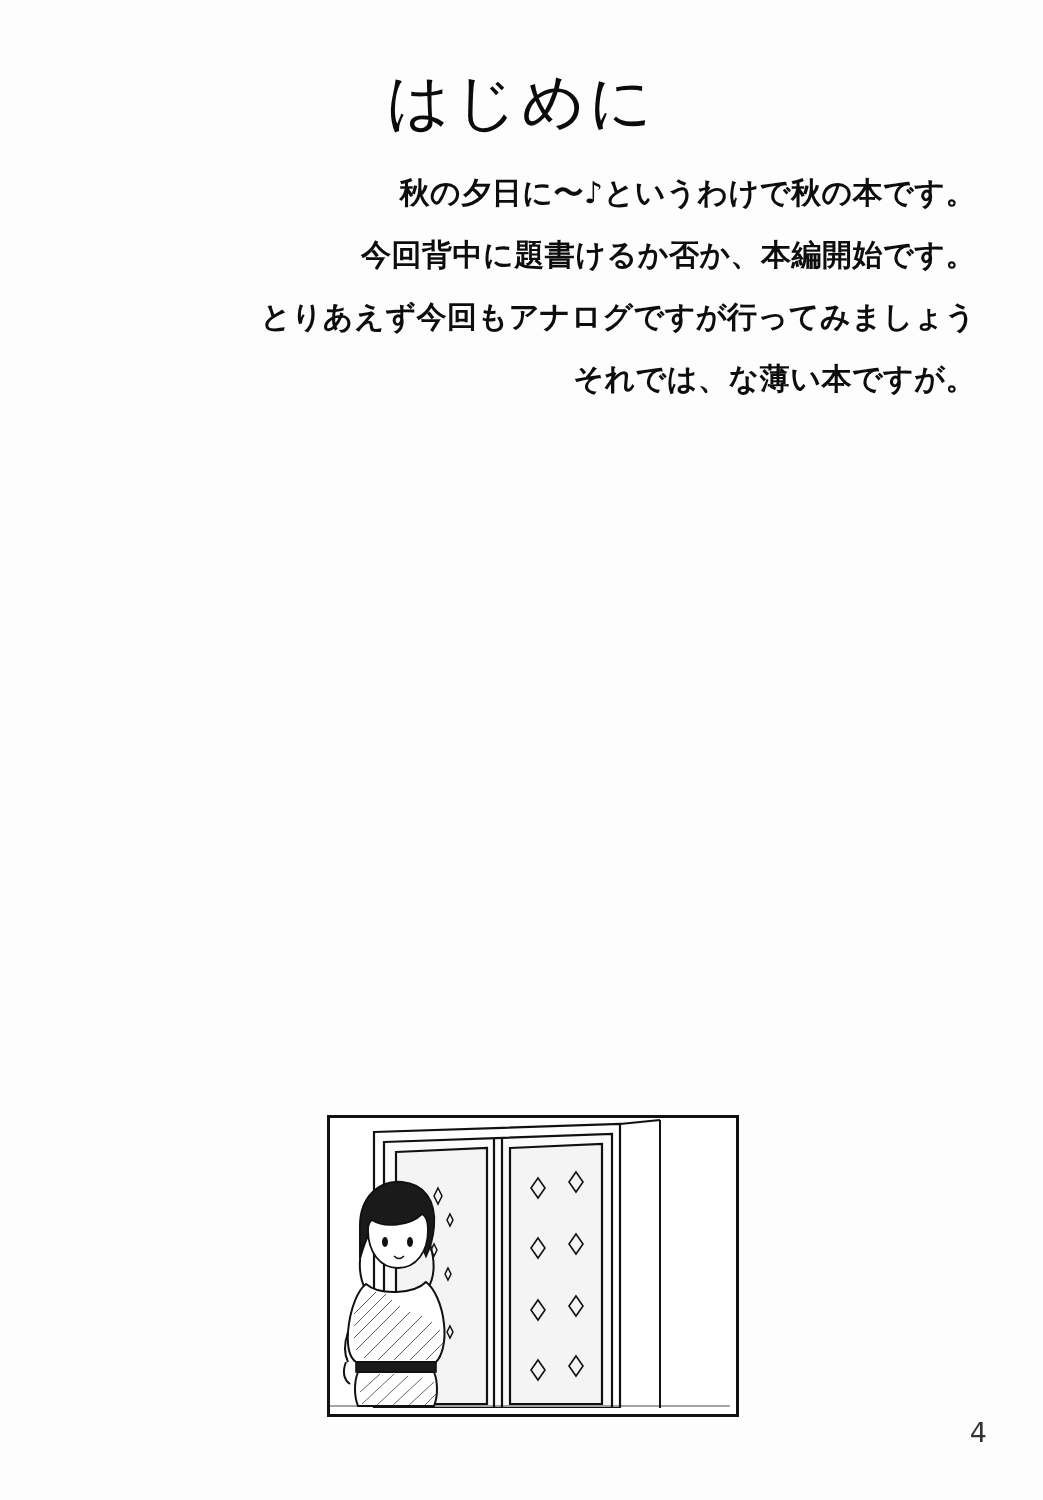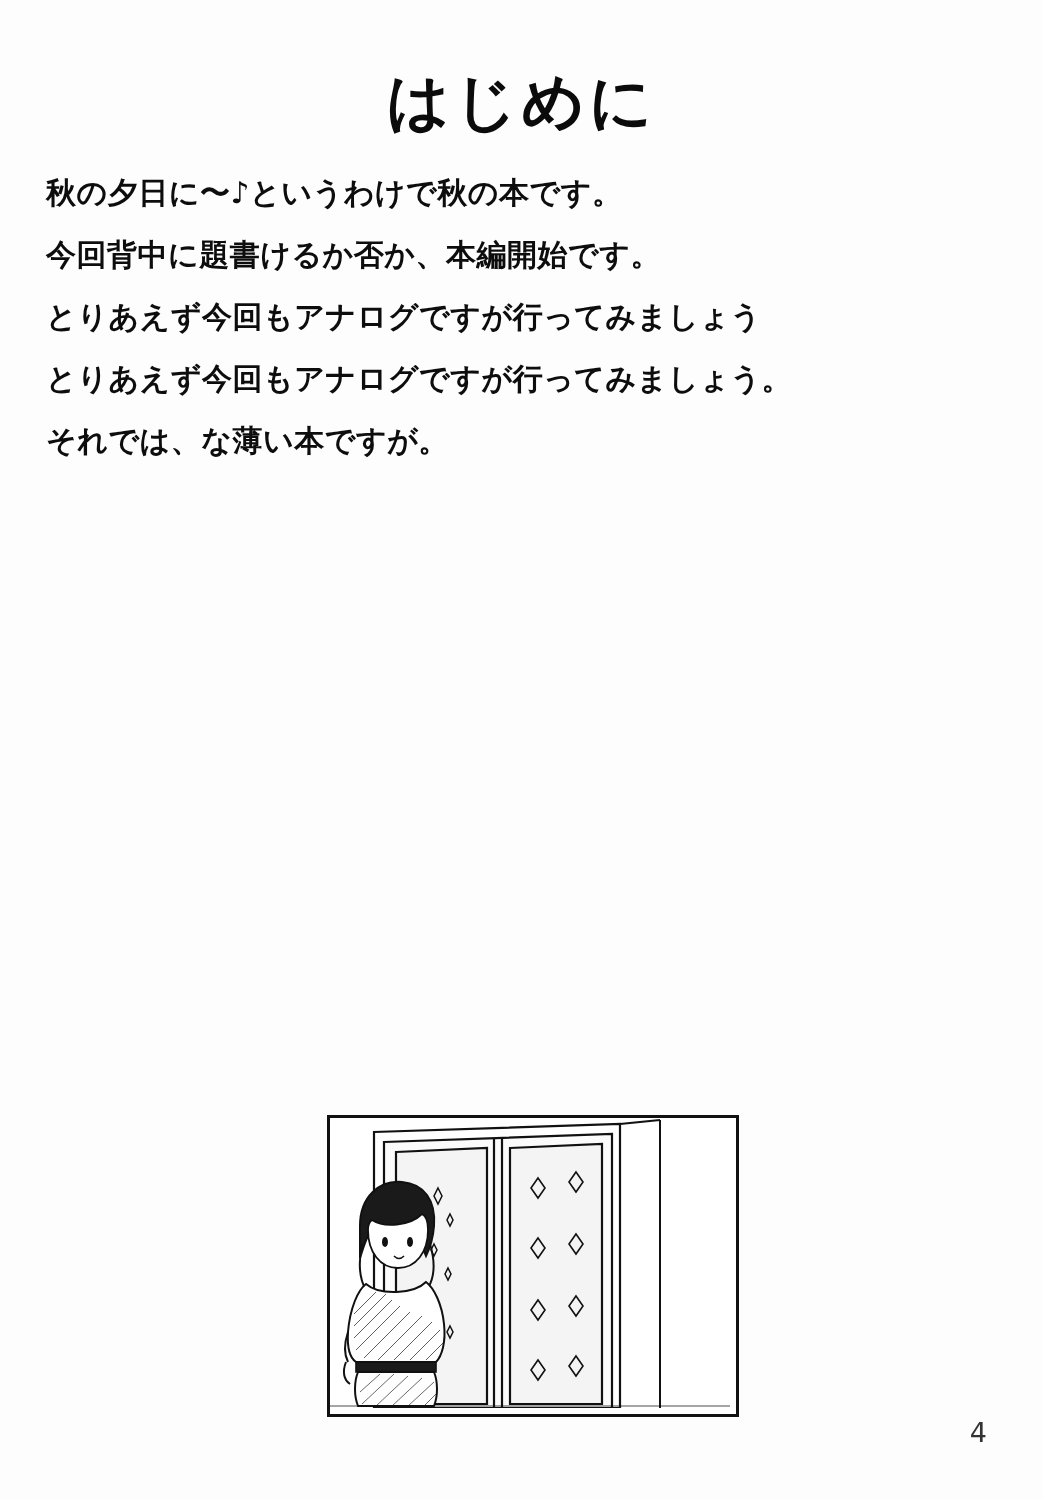--- a/index.html
+++ b/index.html
@@ -20,30 +20,31 @@
     inset: 0;
     background: #fdfdfd;
   }
   .title {
     position: absolute;
     top: 60px;
     left: 0;
     width: 100%;
     text-align: center;
     font-size: 62px;
-    font-weight: 700;
+    font-weight: 400;
     letter-spacing: 4px;
     color: #0b0b0b;
     font-family: "DejaVu Sans", "Liberation Sans", sans-serif;
   }
   .body-text {
     position: absolute;
     top: 178px;
     left: 46px;
     width: 930px;
+    text-align: right;
   }
   .body-text p {
     margin: 0 0 32px 0;
     font-size: 30px;
     line-height: 1.0;
     font-weight: 600;
     color: #0d0d0d;
     letter-spacing: 0.5px;
   }
   .illustration {
@@ -72,21 +73,20 @@
 <body>
 
 <div class="page">
 
   <div class="title">はじめに</div>
 
   <div class="body-text">
     <p>秋の夕日に〜♪というわけで秋の本です。</p>
     <p>今回背中に題書けるか否か、本編開始です。</p>
     <p>とりあえず今回もアナログですが行ってみましょう</p>
-    <p>とりあえず今回もアナログですが行ってみましょう。</p>
     <p>それでは、な薄い本ですが。</p>
   </div>
 
   <div class="illustration">
     <svg width="400" height="290" viewBox="0 0 400 290" xmlns="http://www.w3.org/2000/svg">
       <rect x="0" y="0" width="400" height="290" fill="#ffffff"></rect>
 
       <g stroke="#111" stroke-width="2.2" fill="none">
         <path d="M44 14 L290 6 L290 290 L44 290 Z" fill="#ffffff"></path>
         <path d="M54 24 L282 16 L282 290 L54 290 Z" fill="#fbfbfb"></path>

